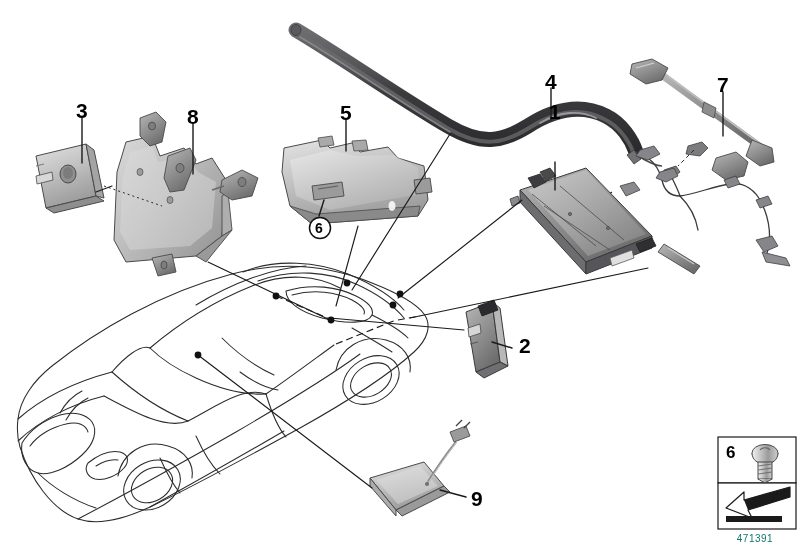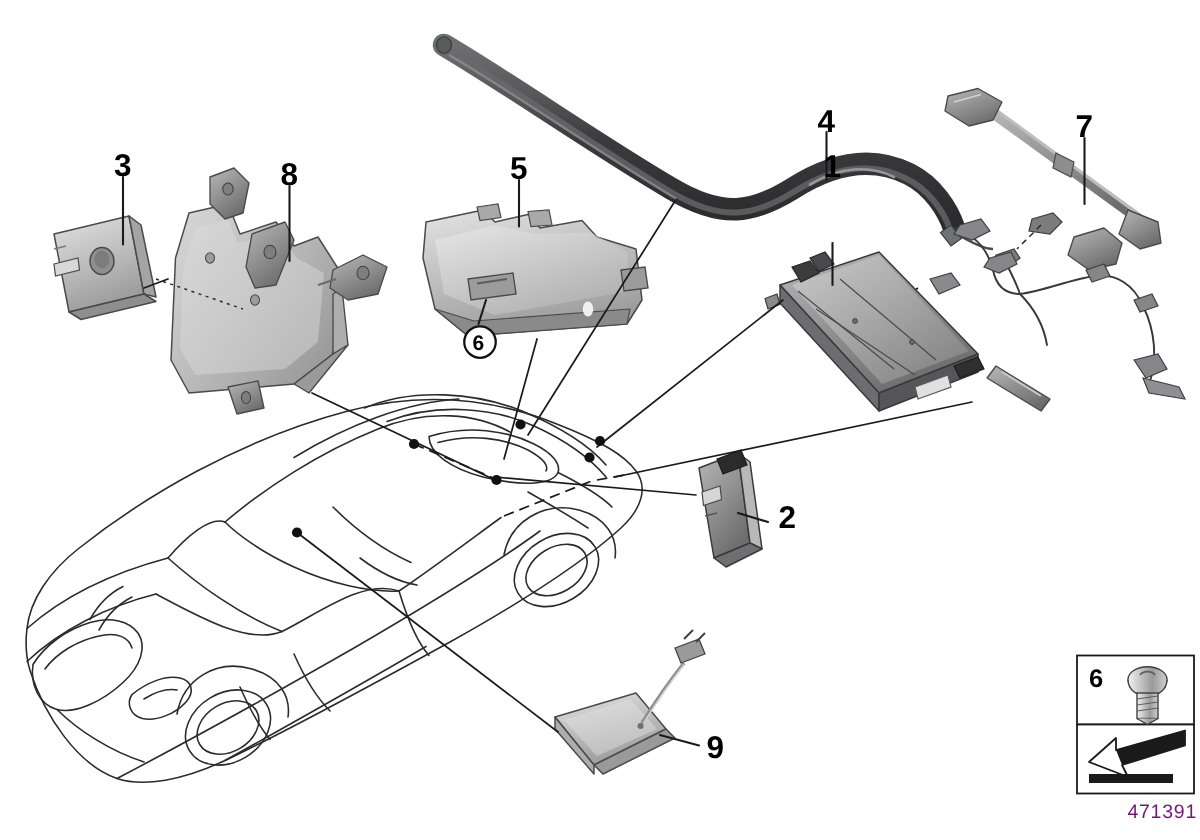--- a/index.html
+++ b/index.html
@@ -49,25 +49,25 @@
     font-size: 17px;
     color: #000000;
     line-height: 1;
     user-select: none;
   }
   #drawing-number {
     position: absolute;
     left: 712px;
     top: 533px;
     width: 86px;
-    text-align: right;
+    text-align: center;
     font-family: "Liberation Sans", sans-serif;
-    font-size: 13px;
+    font-size: 10px;
     letter-spacing: 0.5px;
-    color: #701a75;
+    color: #0f766e;
     user-select: none;
   }
 </style>
 </head>
 <body>
 
 <div id="stage">
 
   <svg id="art" viewBox="0 0 800 560">
     <defs>

